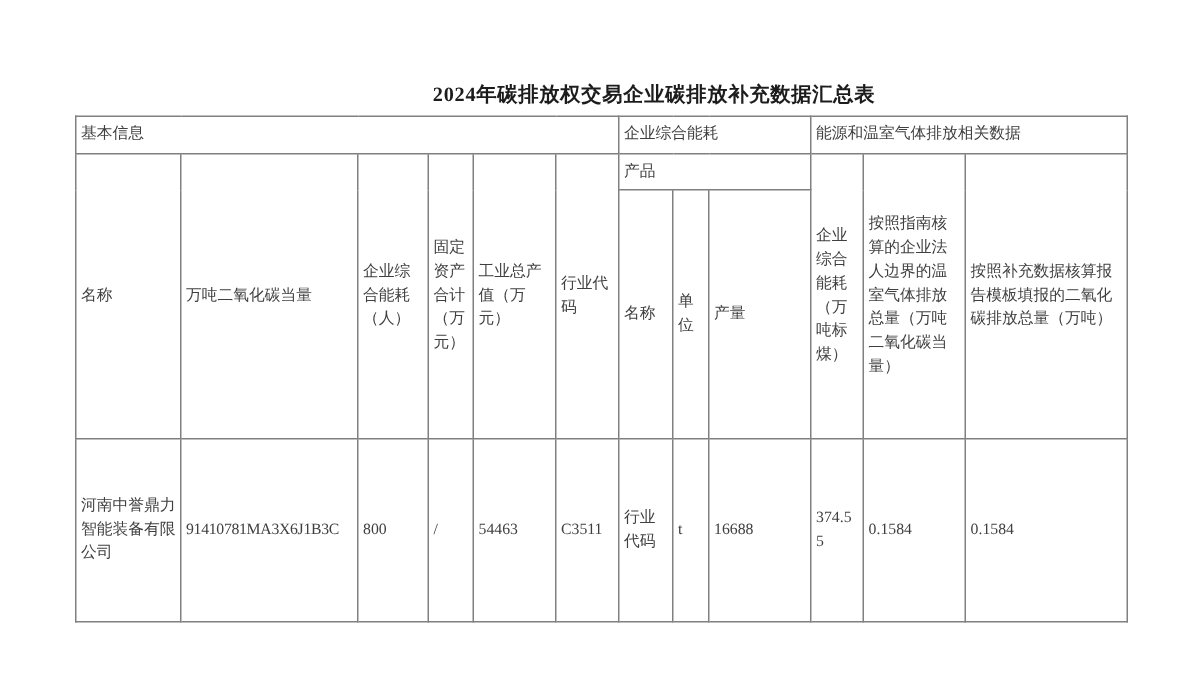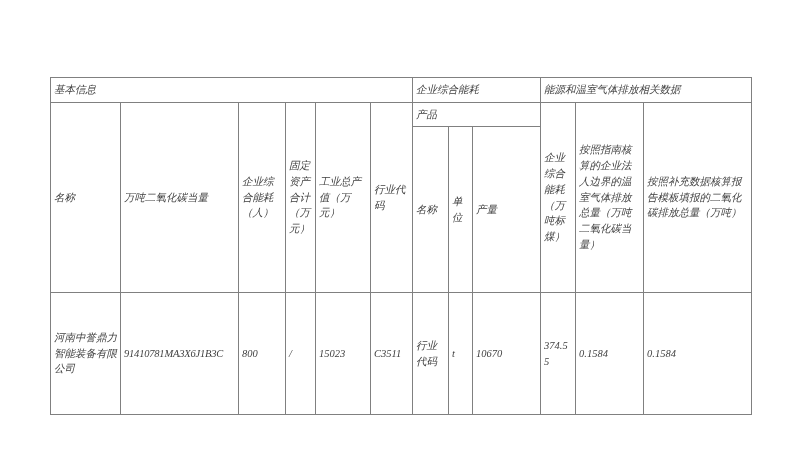--- a/index.html
+++ b/index.html
@@ -42,21 +42,20 @@
     line-height: 1.5;
     color: #3f3f3f;
   }
   table.sheet td {
     border: 1px solid #808080;
     padding: 2px 3px;
     vertical-align: middle;
     text-align: left;
     word-break: break-all;
     overflow: hidden;
-    font-style: italic;
   }
   tr.row-a { height: 25px; }
   tr.row-b { height: 24px; }
   tr.row-c { height: 166px; }
   tr.row-d { height: 122px; }
   td.sec { padding-left: 4px; }
   td.just {
     text-align: justify;
     text-align-last: left;
     padding: 2px 4px;
@@ -87,20 +86,21 @@
     white-space: nowrap;
     letter-spacing: -0.2px;
   }
   td.company { padding: 2px 3px; }
 </style>
 </head>
 <body>
 
 <div class="page">
 
+  <div class="doc-title">2024年碳排放权交易企业碳排放补充数据汇总表</div>
 
   <table class="sheet">
     <colgroup>
       <col style="width:70px">
       <col style="width:118px">
       <col style="width:47px">
       <col style="width:30px">
       <col style="width:55px">
       <col style="width:42px">
       <col style="width:36px">
@@ -135,25 +135,25 @@
       <td>名称</td>
       <td>单位</td>
       <td>产量</td>
     </tr>
 
     <tr class="row-d">
       <td class="company">河南中誉鼎力智能装备有限公司</td>
       <td class="code">91410781MA3X6J1B3C</td>
       <td class="cell-center">800</td>
       <td class="cell-center">/</td>
-      <td class="cell-center">15023</td>
+      <td class="cell-center">54463</td>
       <td class="cell-center">C3511</td>
       <td class="cell-center">行业代码</td>
       <td class="cell-center">t</td>
-      <td class="cell-center">10670</td>
+      <td class="cell-center">16688</td>
       <td class="cell-center">374.55</td>
       <td class="cell-center">0.1584</td>
       <td class="cell-center">0.1584</td>
     </tr>
   </tbody>
     </table>
 
 </div>
 
 </body></html>

